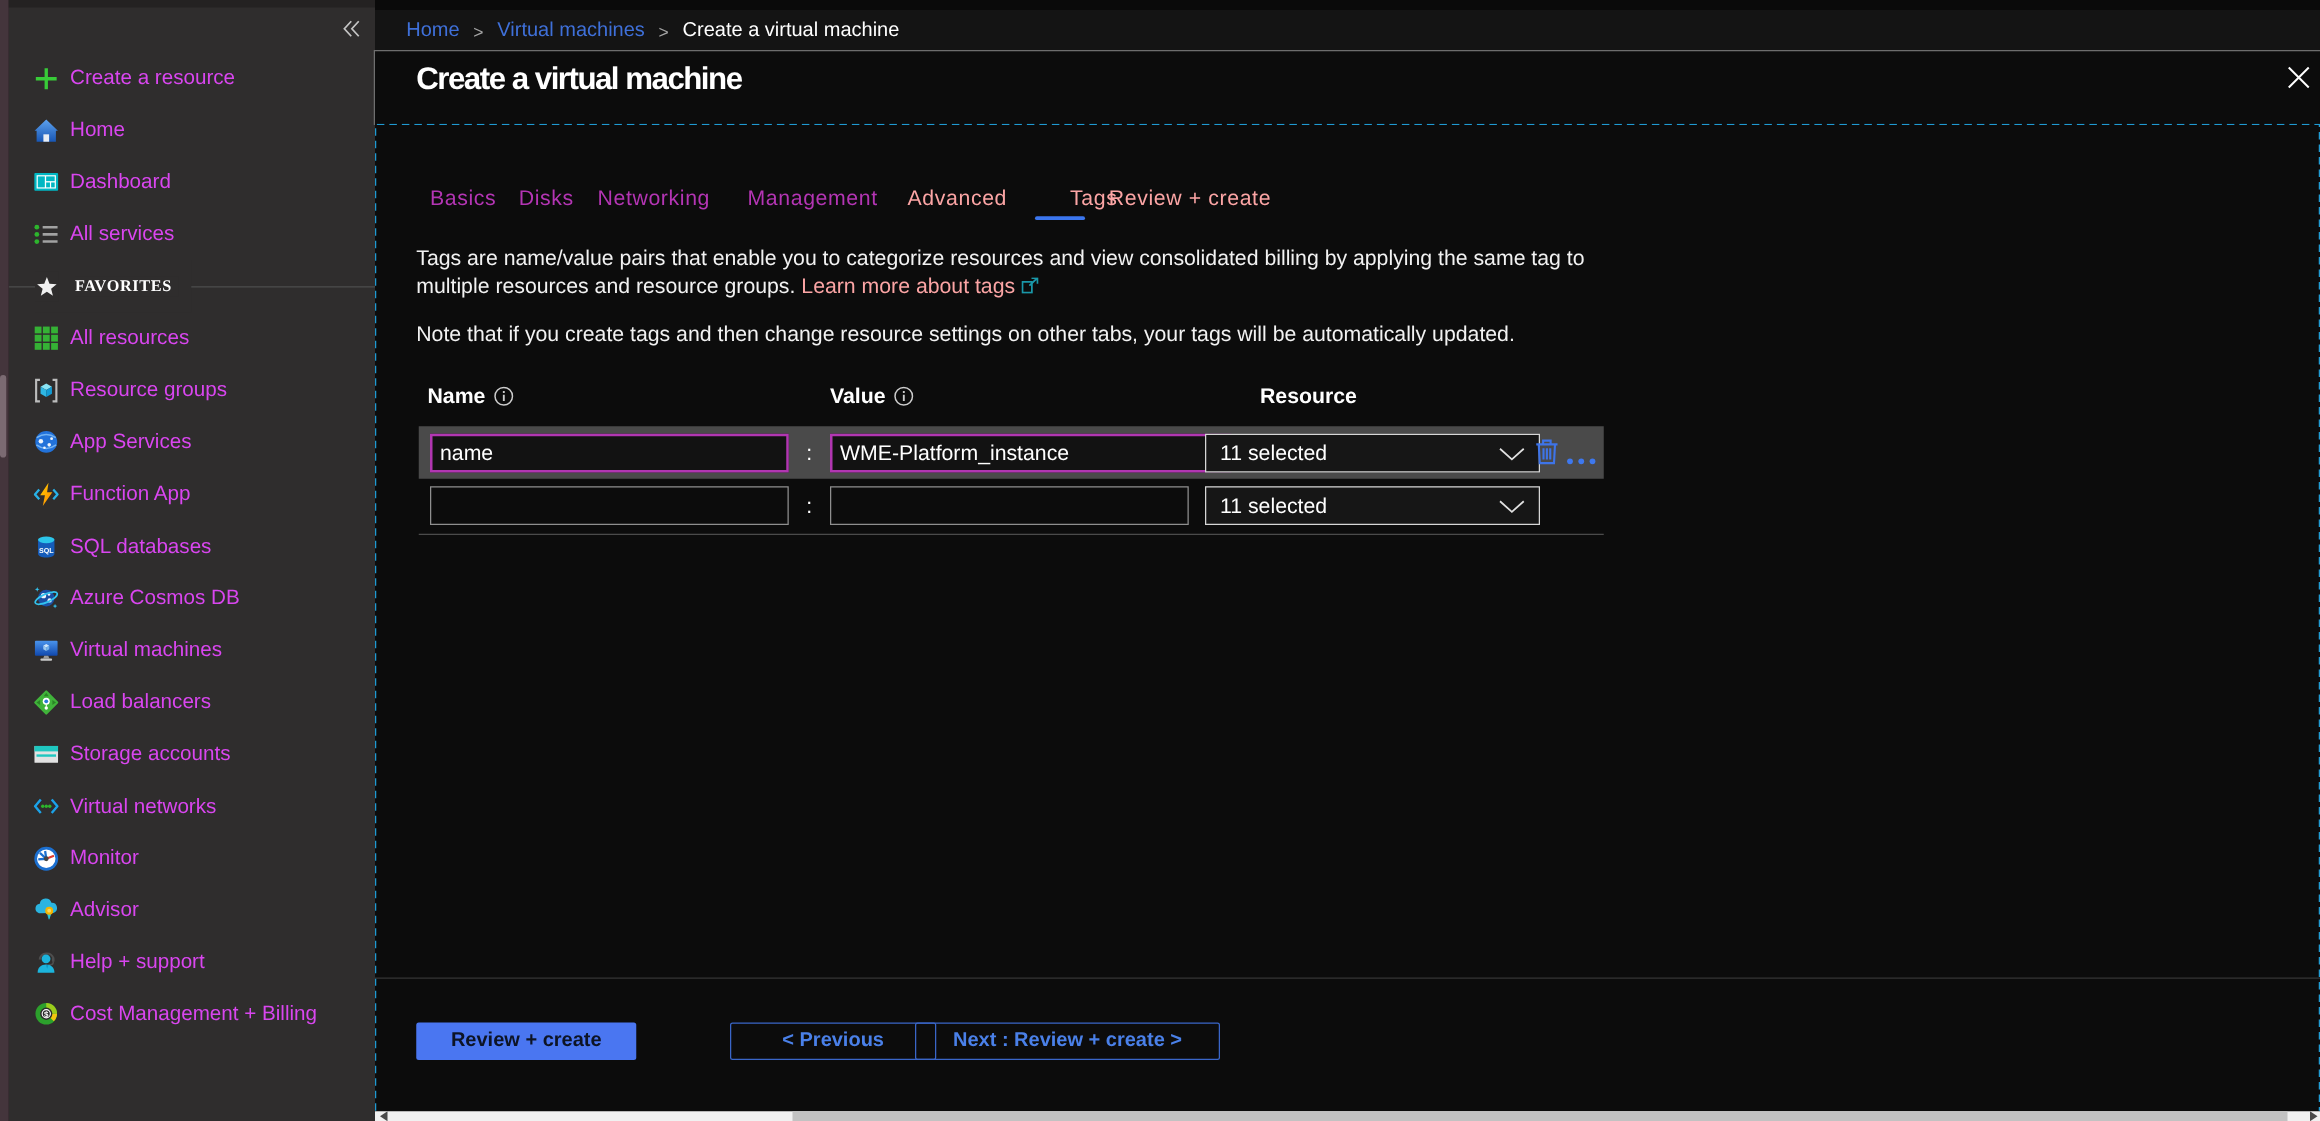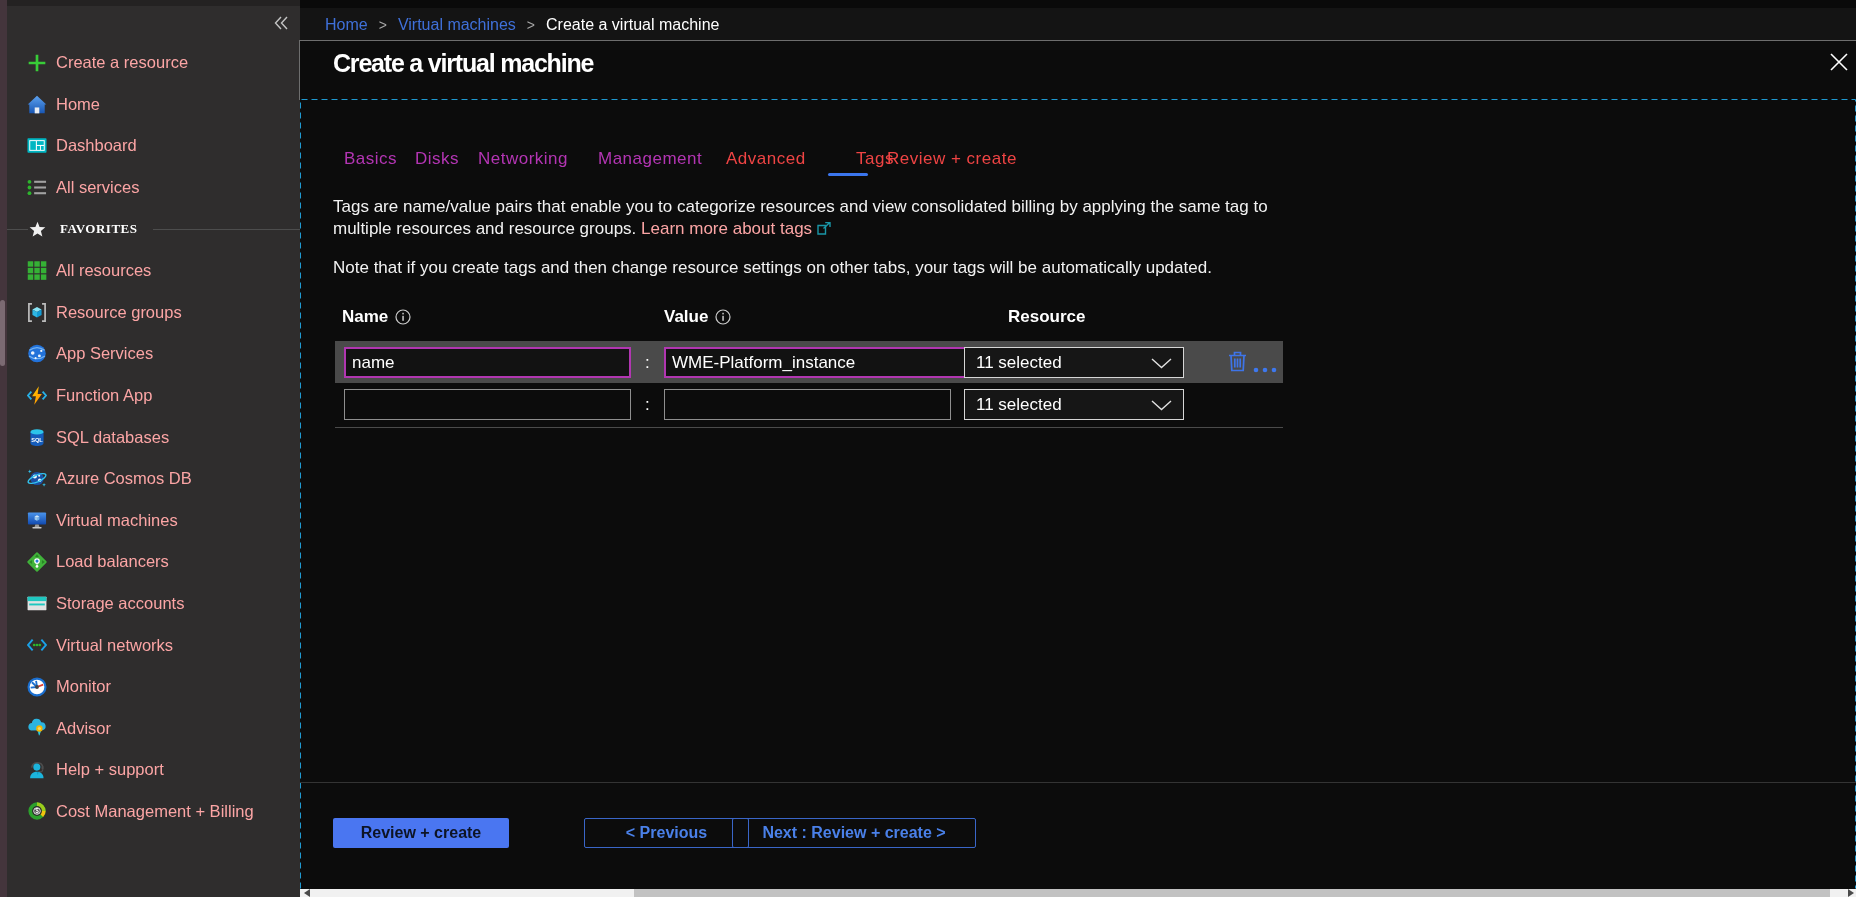--- a/index.html
+++ b/index.html
@@ -11,21 +11,21 @@
   
   #leftstrip { left:0; top:0; width:7px; height:897px; background:#44353c; }
   #leftthumb { left:0; top:300px; width:5px; height:66px; background:#7b6a72; border-radius:3px; }
 
   
   #sidebar { left:7px; top:0; width:293px; height:897px; background:#2f2d2d; }
   #collapse { position:absolute; right:12px; top:16px; }
   .menu { position:absolute; left:0; top:42px; width:100%; }
   .mi { height:41.6px; display:flex; align-items:center; padding-left:20px; }
   .mi .ic { width:20px; height:24px; display:flex; align-items:center; justify-content:center; flex:none; }
-  .mi .lbl { margin-left:9px; font-size:16.5px; color:#fca5a5; white-space:nowrap; }
+  .mi .lbl { margin-left:9px; font-size:16.5px; color:#d946ef; white-space:nowrap; }
   .fav { position:relative; height:41.6px;font-family:Liberation Serif, serif; }
   .favline { position:absolute; left:0; right:0; top:20.5px; height:1px; background:#4d4d4d; }
   .favrow { position:absolute; left:21px; top:0; height:41.6px; display:flex; align-items:center; background:#2f2d2d; padding:0 10px 0 0; }
   .favrow .ic { width:19px; height:24px; display:flex; align-items:center; justify-content:center; background:#2f2d2d; }
   .favrow .lbl2 { margin-left:13px; font-size:13px; font-weight:bold; color:#ffffff; letter-spacing:0.5px; background:#2f2d2d; padding:0 6px 0 0; }
 
   
   #topband { left:300px; top:0; width:1556px; height:8px; background:#0a0a0a; }
   #crumbbar { left:300px; top:8px; width:1556px; height:33px; background:#141414;
     display:flex; align-items:center; padding-left:25px; font-size:16px; }
@@ -39,21 +39,21 @@
   #title { left:333px; top:49px; font-size:25px; font-weight:bold; color:#fff; letter-spacing:-1.2px; }
   #closex { left:1830px; top:53px; }
 
   
   #dash { left:300px; top:99px; width:1556px; height:790px; }
 
   
   #tabs { left:0; top:149px; font-size:17px; white-space:nowrap; letter-spacing:0.5px; }
   #tabs span { position:absolute; }
   .tpurple { color:#b435b4; }
-  .twhite { color:#ef4444; }
+  .twhite { color:#fca5a5; }
   .tbold { font-weight:normal;margin-left:27px; }
   #tagline { left:828px; top:173px; width:40px; height:3px; background:#3b76ee; border-radius:1.5px; }
 
   
   #para { left:333px; top:196px; font-size:17px; line-height:22px; color:#f2f2f2; }
   #para a { color:#fca5a5; text-decoration:none;margin-top:40px; }
   #note { left:333px; top:258px; font-size:17px; color:#f2f2f2; }
 
   
   .th { font-size:17px; font-weight:bold; color:#fff; }
@@ -62,21 +62,21 @@
   #h-res { left:973px; top:307px;margin-left:35px; }
   .info { margin-left:7px; }
   .info svg { vertical-align:-3px; }
 
   #rowhl { left:335px; top:341px; width:948px; height:42px; background:#4a4a4a; }
   .inp { position:absolute; height:31px; background:#121212; color:#fff; font-size:17px;
          line-height:28px; padding-left:6px; }
   .pinp { border:2px solid #b136b1; }
   .ginp { border:1px solid #8f8f8f; background:#0c0c0c; }
   .colon { position:absolute; color:#fff; font-size:17px; }
-  .dd { position:absolute; left:964px; width:220px; height:31px; border:1px solid #d6d6d6;
+  .dd { position:absolute; left:964px; width:268px; height:31px; border:1px solid #d6d6d6;
         background:#161616; color:#fff; font-size:17px; line-height:29px; padding-left:11px; }
   .chev { position:absolute; right:11px; top:10px; line-height:0; }
   .chev svg { display:block; }
   #hr1 { left:335px; top:427px; width:948px; height:1px; background:#4b4b4b; }
 
   
   #footline { left:300px; top:782px; width:1556px; height:1px; background:#343434; }
   .btn { position:absolute; top:818px; height:30px; font-size:15.5px; font-weight:bold; text-align:center;
          border-radius:2px; line-height:29px; }
   #b1 { left:333px; width:176px; background:#4a76f1; color:#0d1425; font-size:16px; }

